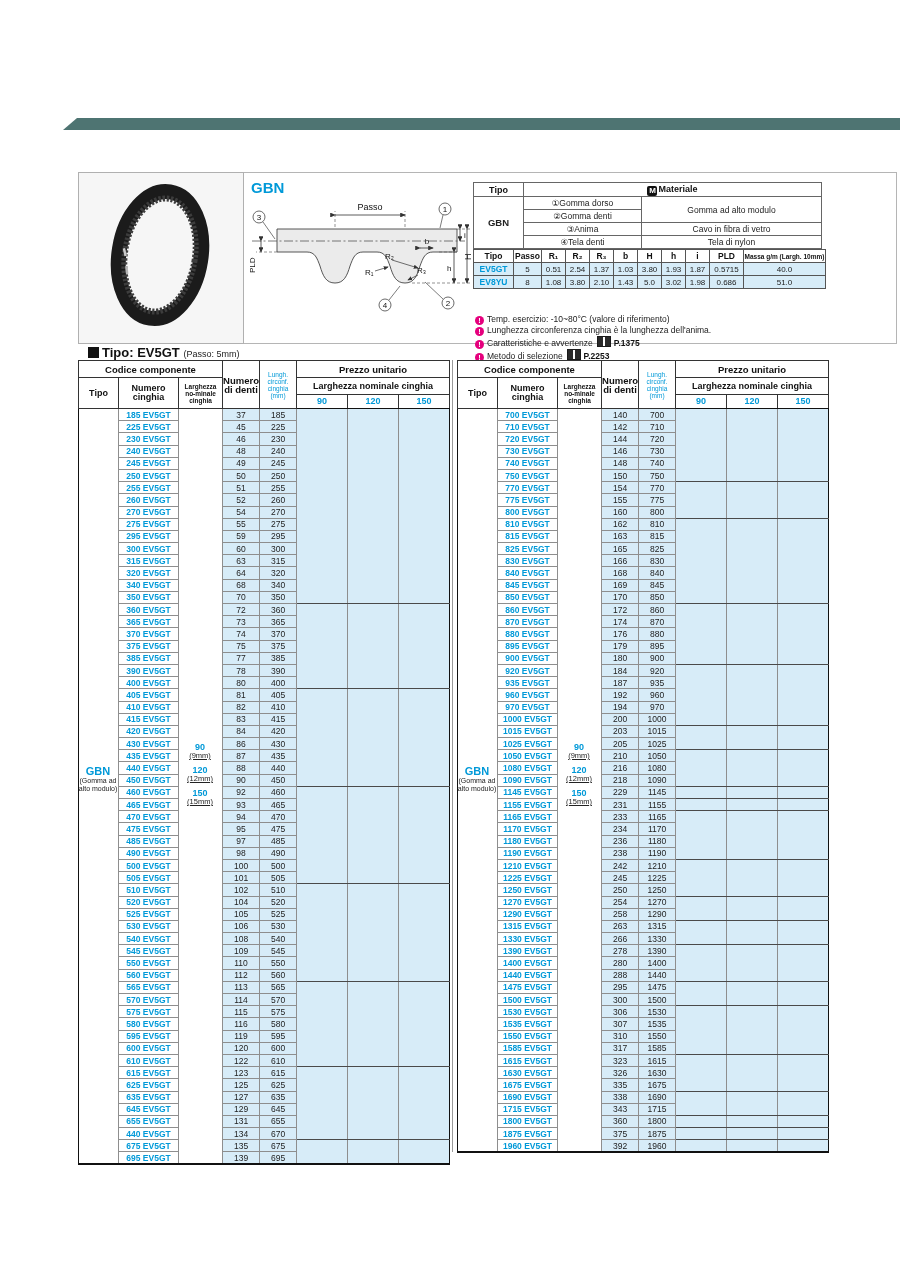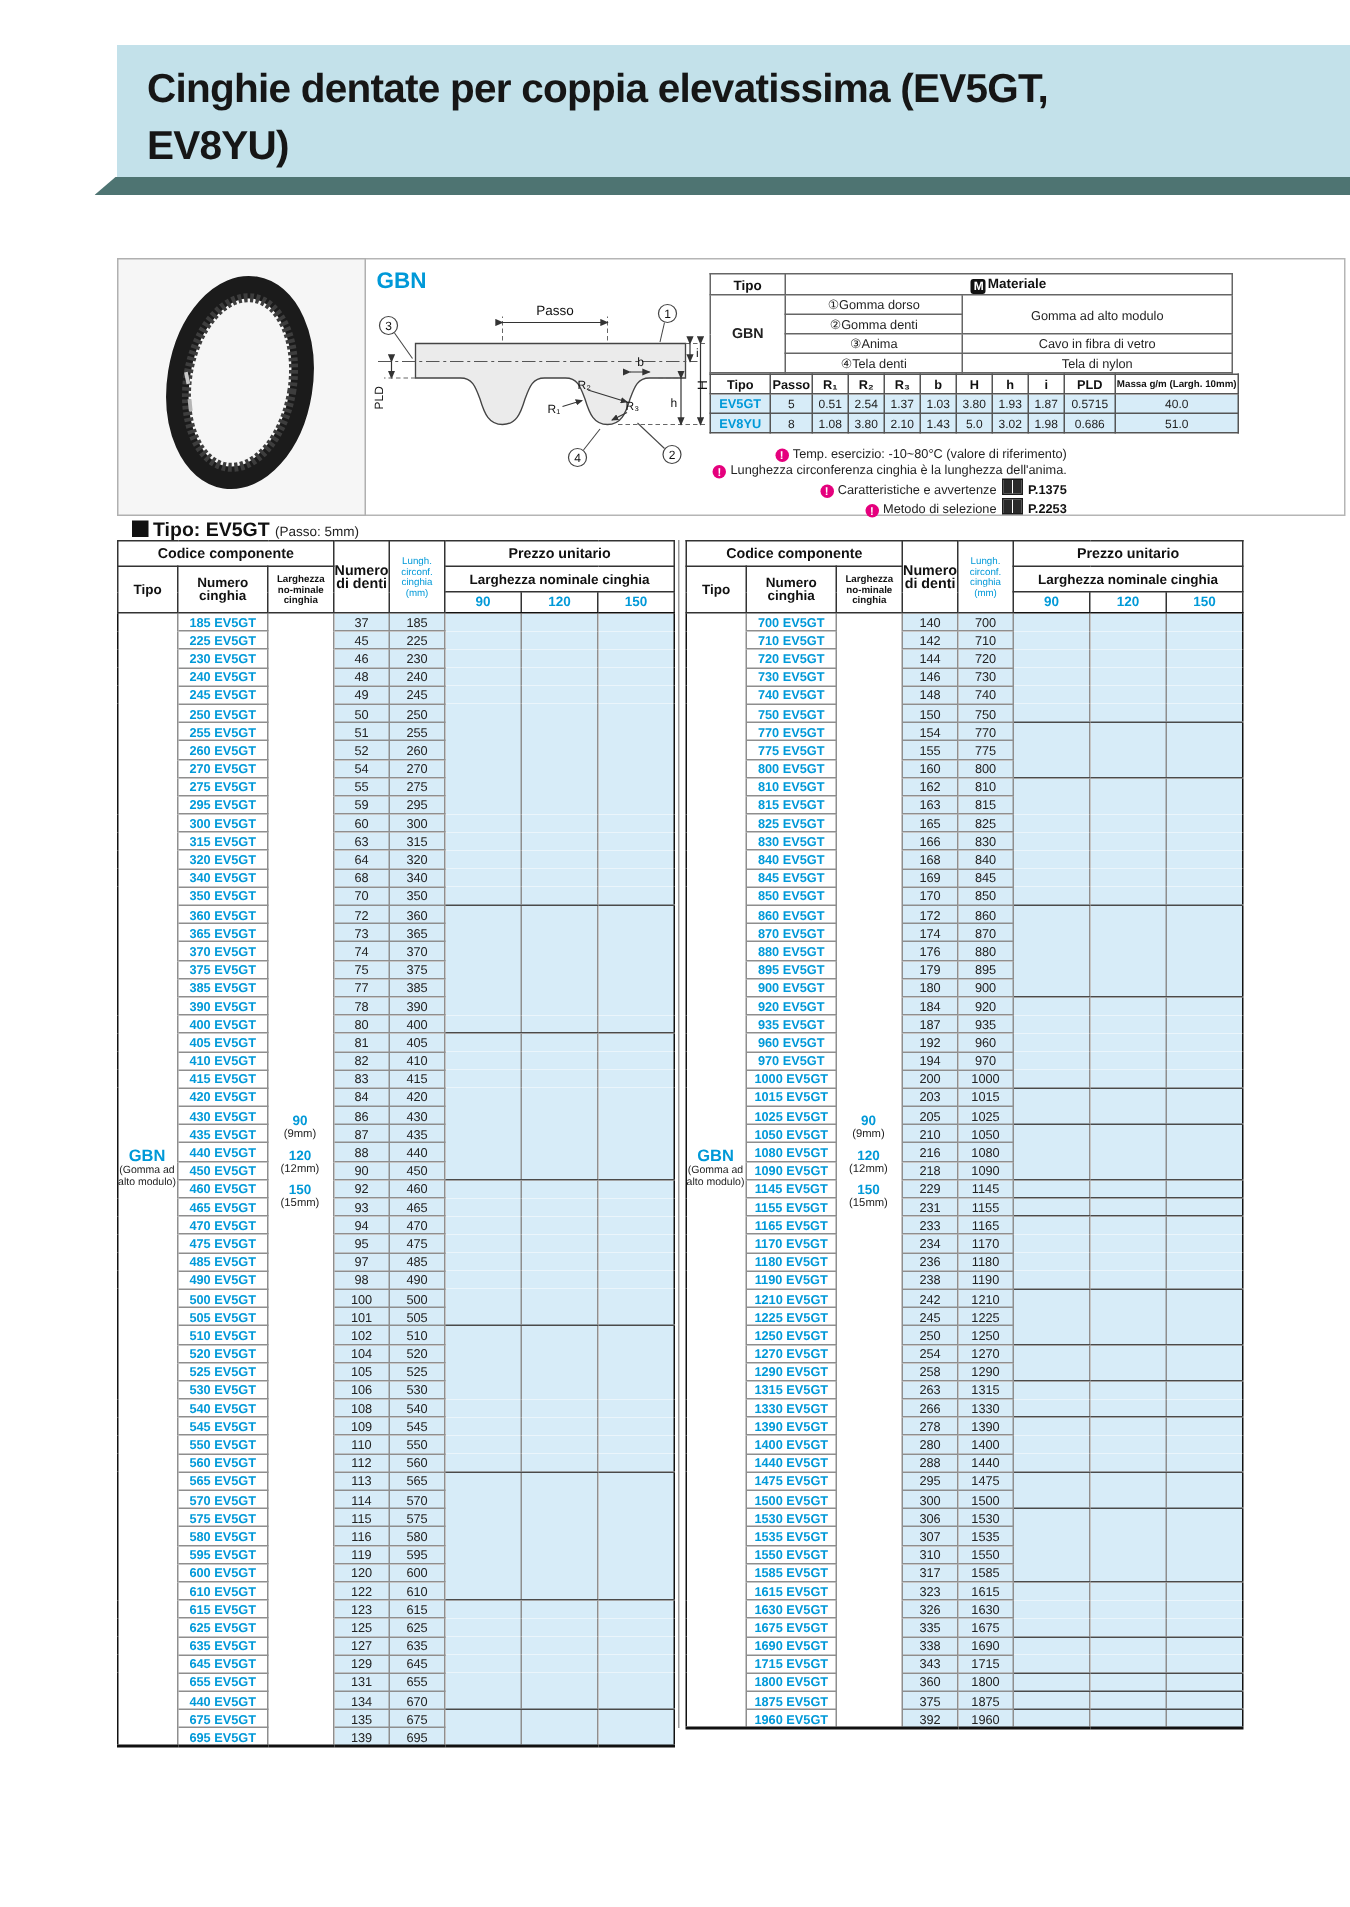--- a/index.html
+++ b/index.html
@@ -36,21 +36,21 @@
 
   
   .spec-table{position:absolute;left:394px;top:76px;border-collapse:collapse;table-layout:fixed;width:352px;font-size:8px;}
   .spec-table th,.spec-table td{border:1px solid #555;padding:0;text-align:center;overflow:hidden;white-space:nowrap;height:12px;}
   .spec-table th{font-size:8.5px;background:#fff;}
   .spec-table th:last-child{font-size:6.5px;}
   .spec-table td{background:#d7ecf8;color:#222;}
   .spec-table td.spec-tipo{color:#0099d8;font-weight:bold;font-size:8.5px;margin-left:36px;}
 
   
-  .notes{position:absolute;left:396px;top:124px;font-size:8.5px;color:#222;line-height:11px;text-align:right;}
+  .notes{position:absolute;left:396px;top:141px;font-size:8.5px;color:#222;line-height:11px;}
   .note-icon{display:inline-block;width:9px;height:9px;border-radius:50%;background:#e5007d;color:#fff;
              font-size:7.5px;font-weight:bold;line-height:9px;text-align:center;margin-right:3px;vertical-align:-1px;}
   .note-icon::before{content:"!";}
 
   
   .sec-head{position:absolute;left:88px;top:345px;font-size:13px;font-weight:bold;color:#111;}
   .sec-head .sq{width:11px;height:11px;vertical-align:-1px;}
   .sec-sub{font-size:9px;font-weight:normal;color:#222;}
 
   
@@ -78,33 +78,27 @@
   td.c-price{border-left:1px solid #8e8e8e;background:#d7ecf8;}
   td.c-price.brk{border-bottom:1px solid #4a4a4a;}
   table.belt tbody tr:last-child td{border-bottom:2px solid #111;}
 
   
   .side-gbn{position:absolute;left:0;top:405px;width:40px;text-align:center;}
   .side-gbn .g{font-size:11px;font-weight:bold;color:#0099d8;line-height:12px;}
   .side-gbn .gs{font-size:7px;color:#222;line-height:8px;}
   .side-widths{position:absolute;left:100px;top:382px;width:44px;text-align:center;}
   .side-widths .w{font-size:9px;font-weight:bold;color:#0099d8;line-height:10px;}
-  .side-widths .mm{font-size:7.5px;color:#222;line-height:8px;margin-bottom:5px;}
+  .side-widths .mm{font-size:7.5px;color:#222;line-height:8px;margin-bottom:5px;text-decoration:underline;}
 </style>
 </head>
 <body>
 
 <div class="page">
 
-  <div class="title-box">
-    <div class="title-text">
-      <span>Cinghie dentate per coppia elevatissima (EV5GT,</span><br>
-      <span>EV8YU)</span>
-    </div>
-  </div>
   <div class="title-bar"></div>
 
   <div class="intro">
   </div>
 
   <div class="section-box">
 
     <div class="photo-box">
       <svg width="162" height="168" viewBox="0 0 162 168">
         <ellipse cx="81" cy="82" rx="41" ry="64" transform="rotate(9 81 82)" fill="none" stroke="#1b1b1b" stroke-width="15"></ellipse>

